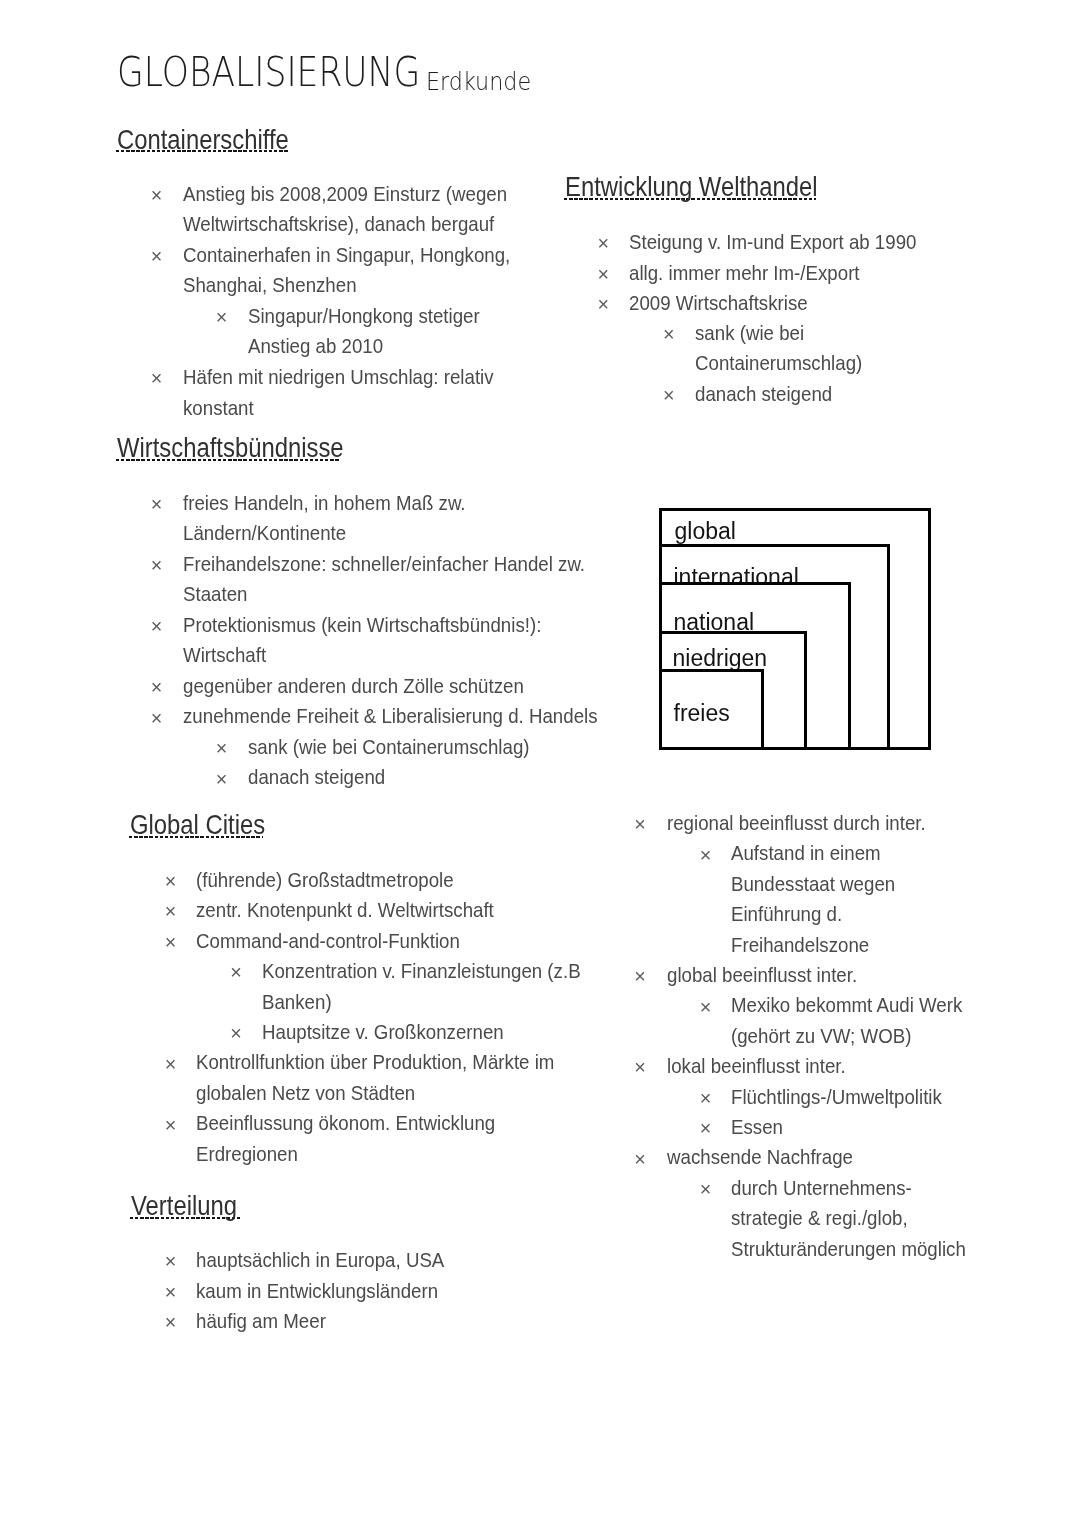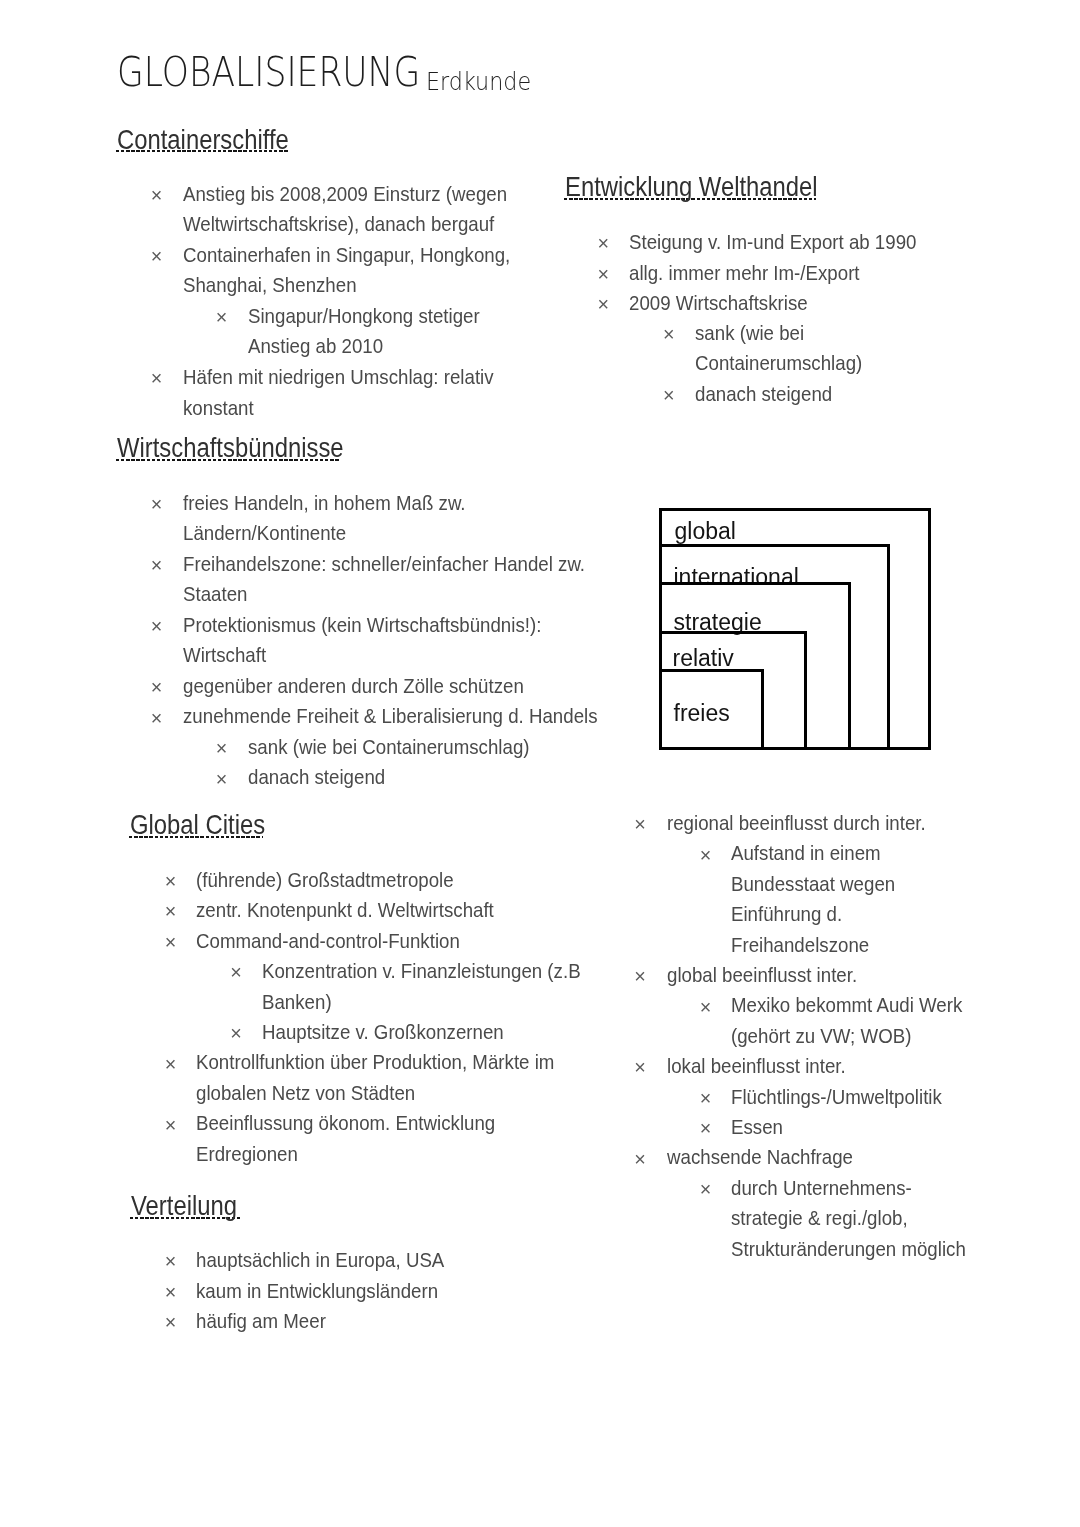--- a/index.html
+++ b/index.html
@@ -169,20 +169,20 @@
       <div class="ln" style="left: 731.1px; top: 1207.1px;">strategie &amp; regi./glob,</div>
       <div class="ln" style="left: 731.1px; top: 1237.5px;">Strukturänderungen möglich</div>
     </main>
 
   <figure id="diagram" style="left: 0px; top: 0px; width: 1080px; height: 1527px;">
       <div class="bx" style="left: 659px; top: 508px; width: 272px; height: 242px; border-width: 3.7px;"></div>
       <div class="lbl" style="left: 674.5px; top: 520.2px;">global</div>
       <div class="bx" style="left: 659px; top: 543.5px; width: 231px; height: 206.5px; border-width: 3.7px;"></div>
       <div class="lbl" style="left: 673.5px; top: 566px;">international</div>
       <div class="bx" style="left: 659px; top: 581.5px; width: 192px; height: 168.5px; border-width: 3.7px;"></div>
-      <div class="lbl" style="left: 673.5px; top: 610.9px;">strategie</div>
+      <div class="lbl" style="left: 673.5px; top: 610.9px;">national</div>
       <div class="bx" style="left: 659px; top: 631px; width: 148px; height: 119px; border-width: 3.7px;"></div>
-      <div class="lbl" style="left: 672.5px; top: 647.2px;">relativ</div>
+      <div class="lbl" style="left: 672.5px; top: 647.2px;">niedrigen</div>
       <div class="bx" style="left: 659px; top: 668.5px; width: 105px; height: 81.5px; border-width: 3.7px;"></div>
       <div class="lbl" style="left: 673.5px; top: 702.2px;">freies</div>
     </figure>
 
 </div>
 
 </body></html>

